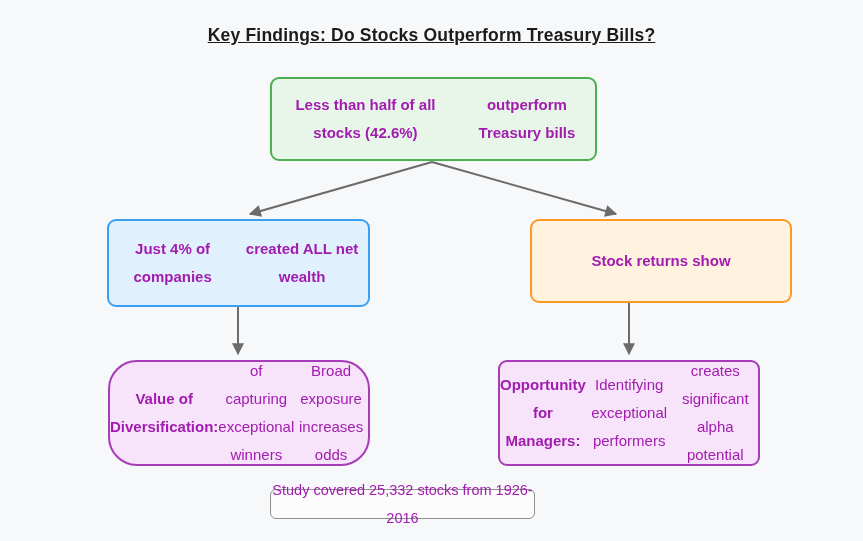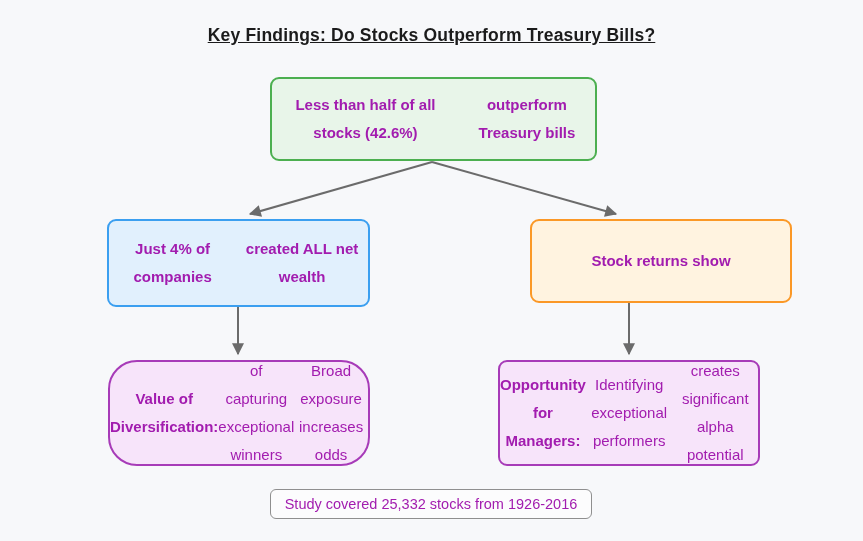--- a/index.html
+++ b/index.html
@@ -46,21 +46,21 @@
     line-height: 28px;
   }
   .node .bold-line { font-weight: 700; }
   .node .reg-line  { font-weight: 400; }
   .node-finding        { left: 270px; top:  77px; width: 327px; height: 84px; }
   .node-concentration  { left: 107px; top: 219px; width: 263px; height: 88px; }
   .node-skewness       { left: 498px; top: 219px; width: 262px; height: 84px; }
   .node-diversification{ left: 108px; top: 360px; width: 262px; height: 106px; }
   .node-managers       { left: 498px; top: 360px; width: 262px; height: 106px; }
   .node-footnote {
-    left: 270px; top: 489px; width: 322px; height: 30px;
+    left: 270px; top: 489px; width: 265px; height: 30px;
     border-width: 1px;
     border-radius: 6px;
     font-size: 14.5px;
     font-weight: 400;
     line-height: 28px;
   }
 </style>
 </head>
 <body>
 

